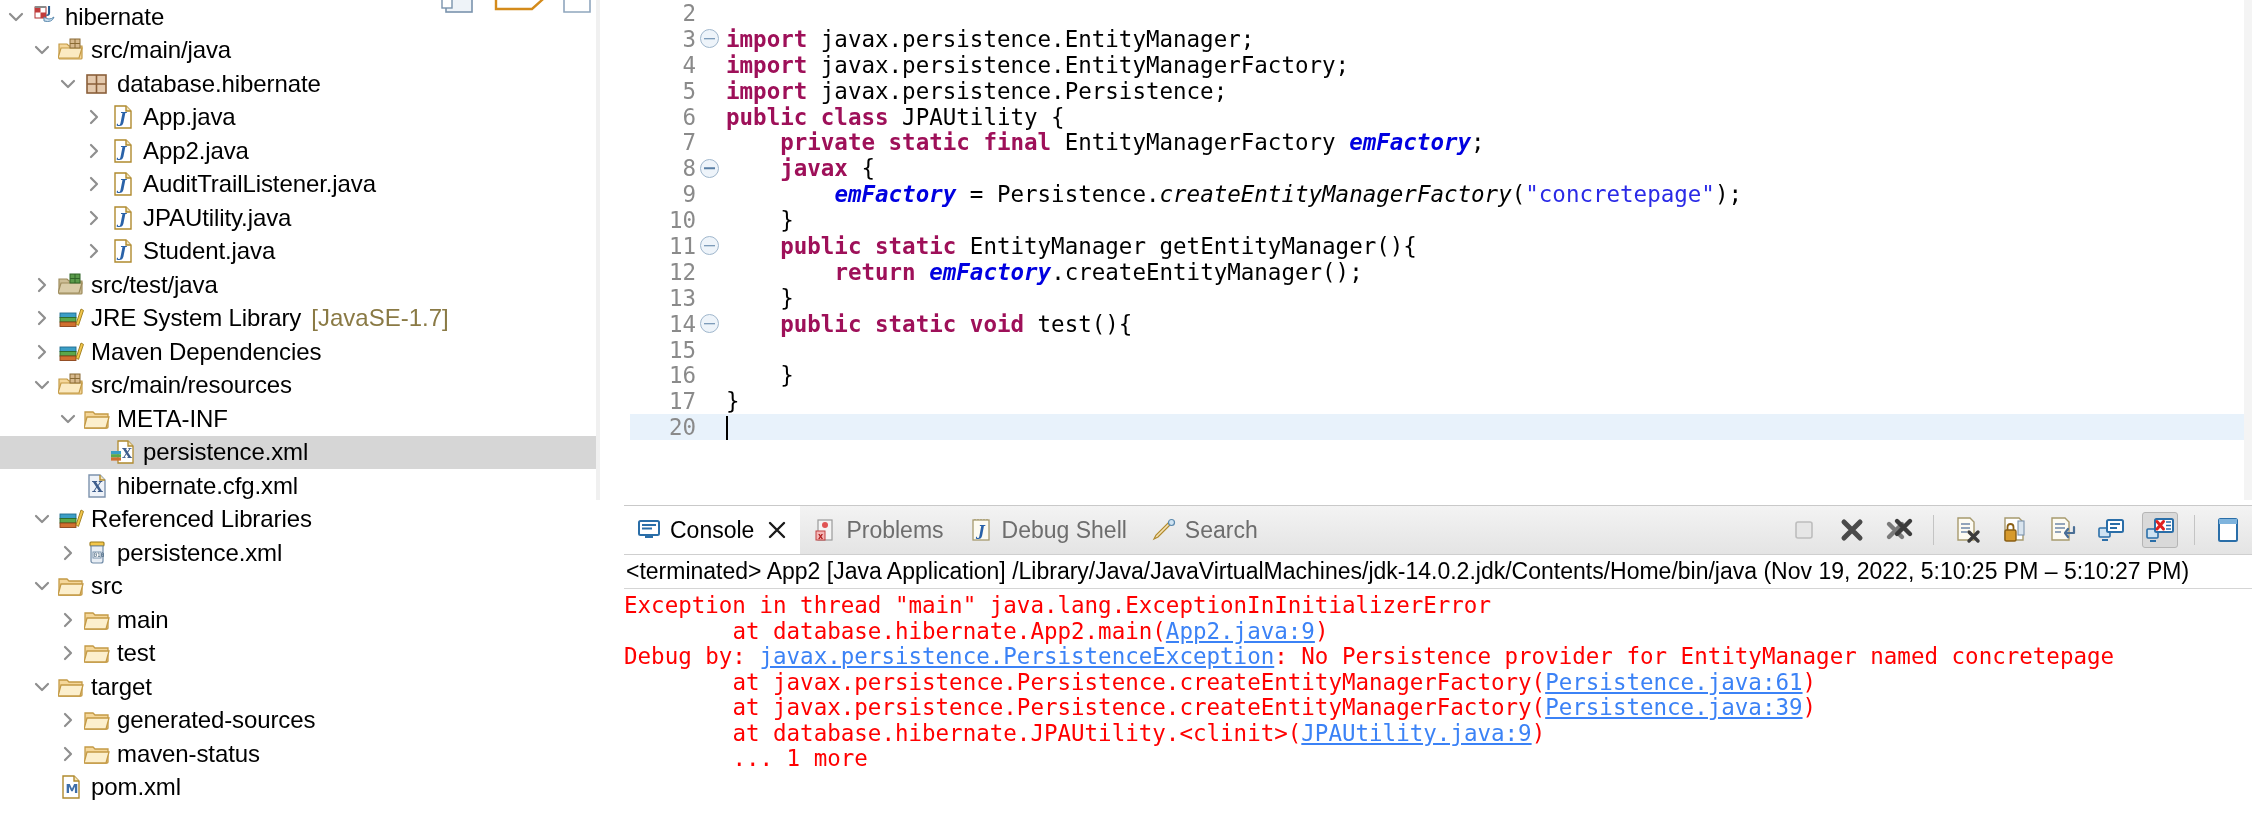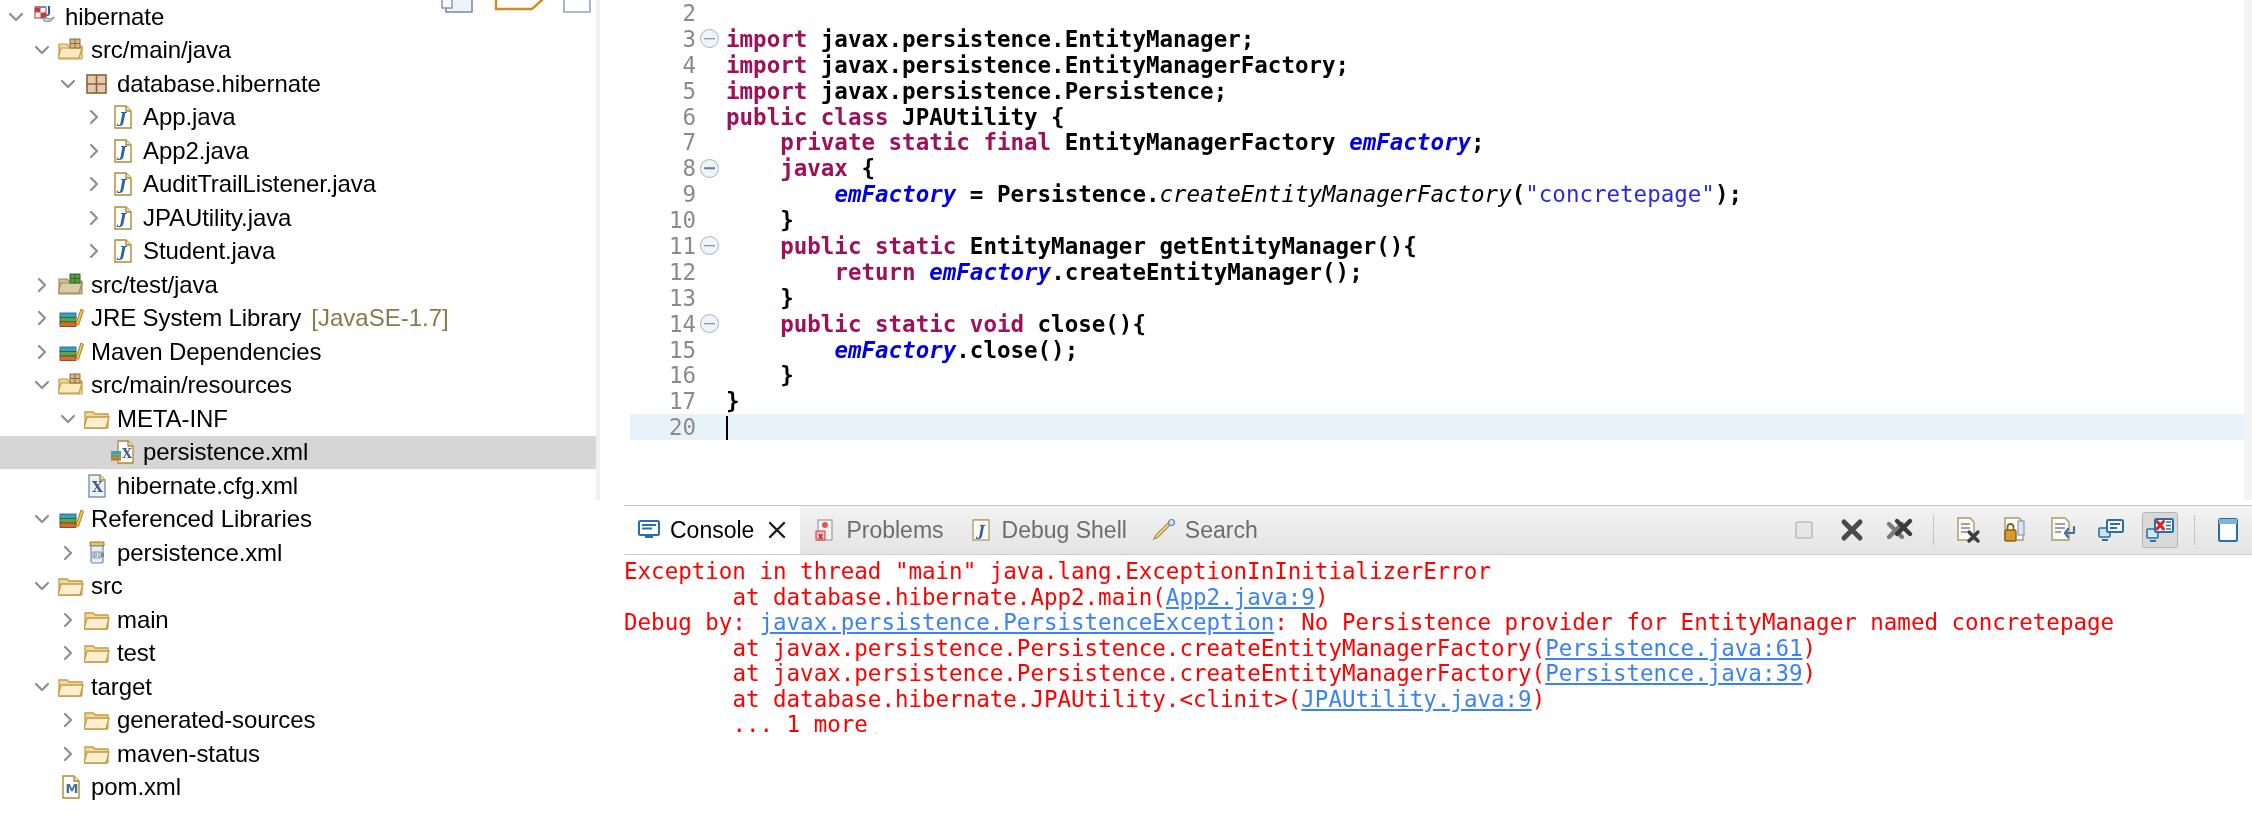--- a/index.html
+++ b/index.html
@@ -85,21 +85,21 @@
     background: #eef4fa;
     position: relative;
   }
   .fold .fmark::after {
     content: ""; position: absolute;
     left: 3px; right: 3px; top: 50%; height: 1.5px;
     background: #5a7fa5; transform: translateY(-50%);
   }
   .ctext { padding-left: 6px; }
   .kw  { color: #9e1059; font-weight: bold; }
-  .pl  { color: #000000; font-weight: bold; }
+  .pl  { color: #000000; }
   .fld { color: #0000e0; font-weight: bold; font-style: italic; }
   .mth { color: #000000; font-style: italic; }
   .str { color: #2a2ae6; }
   .caret {
     display: inline-block; width: 2px; height: 24px;
     background: #000; vertical-align: middle;
   }
 
   
   #vdiv {
@@ -605,22 +605,22 @@
           <div class="code-line"><span class="gutter">4</span><span class="fold"></span><span class="ctext"><span class="kw">import</span><span class="pl"> javax.persistence.EntityManagerFactory;</span></span></div>
           <div class="code-line"><span class="gutter">5</span><span class="fold"></span><span class="ctext"><span class="kw">import</span><span class="pl"> javax.persistence.Persistence;</span></span></div>
           <div class="code-line"><span class="gutter">6</span><span class="fold"></span><span class="ctext"><span class="kw">public class</span><span class="pl"> JPAUtility {</span></span></div>
           <div class="code-line"><span class="gutter">7</span><span class="fold"></span><span class="ctext"><span class="pl">    </span><span class="kw">private static final</span><span class="pl"> EntityManagerFactory </span><span class="fld">emFactory</span><span class="pl">;</span></span></div>
           <div class="code-line"><span class="gutter">8</span><span class="fold"><span class="fmark"></span></span><span class="ctext"><span class="pl">    </span><span class="kw">javax</span><span class="pl"> {</span></span></div>
           <div class="code-line"><span class="gutter">9</span><span class="fold"></span><span class="ctext"><span class="pl">        </span><span class="fld">emFactory</span><span class="pl"> = Persistence.</span><span class="mth">createEntityManagerFactory</span><span class="pl">(</span><span class="str">"concretepage"</span><span class="pl">);</span></span></div>
           <div class="code-line"><span class="gutter">10</span><span class="fold"></span><span class="ctext"><span class="pl">    }</span></span></div>
           <div class="code-line"><span class="gutter">11</span><span class="fold"><span class="fmark"></span></span><span class="ctext"><span class="pl">    </span><span class="kw">public static</span><span class="pl"> EntityManager getEntityManager(){</span></span></div>
           <div class="code-line"><span class="gutter">12</span><span class="fold"></span><span class="ctext"><span class="pl">        </span><span class="kw">return</span><span class="pl"> </span><span class="fld">emFactory</span><span class="pl">.createEntityManager();</span></span></div>
           <div class="code-line"><span class="gutter">13</span><span class="fold"></span><span class="ctext"><span class="pl">    }</span></span></div>
-          <div class="code-line"><span class="gutter">14</span><span class="fold"><span class="fmark"></span></span><span class="ctext"><span class="pl">    </span><span class="kw">public static void</span><span class="pl"> close(){</span></span></div>
-          <div class="code-line"><span class="gutter">15</span><span class="fold"></span><span class="ctext"><span class="pl">        </span><span class="fld">emFactory</span><span class="pl">.close();</span></span></div>
+          <div class="code-line"><span class="gutter">14</span><span class="fold"><span class="fmark"></span></span><span class="ctext"><span class="pl">    </span><span class="kw">public static void</span><span class="pl"> test(){</span></span></div>
+          <div class="code-line"><span class="gutter">15</span><span class="fold"></span></div>
           <div class="code-line"><span class="gutter">16</span><span class="fold"></span><span class="ctext"><span class="pl">    }</span></span></div>
           <div class="code-line"><span class="gutter">17</span><span class="fold"></span><span class="ctext"><span class="pl">}</span></span></div>
           <div class="code-line cursorline"><span class="gutter">20</span><span class="fold"></span><span class="ctext"><span class="caret"></span></span></div>
         </div>
     </div>
   </div>
   <div id="editor-vscroll-edge"></div>
 
   <div id="console-panel">
 
@@ -724,20 +724,21 @@
           <span class="tsep"></span>
           <span class="tool">
             <svg width="30" height="30" viewBox="0 0 30 30">
               <rect x="6" y="4" width="18" height="22" rx="1.5" fill="#ffffff" stroke="#2a6ea8" stroke-width="2"></rect>
               <rect x="6" y="4" width="18" height="5" fill="#7fb4dd"></rect>
             </svg>
           </span>
         </div>
     </div>
 
+    <div id="console-header">&lt;terminated&gt; App2 [Java Application] /Library/Java/JavaVirtualMachines/jdk-14.0.2.jdk/Contents/Home/bin/java  (Nov 19, 2022, 5:10:25 PM – 5:10:27 PM)</div>
 
     <div id="console-body">
       <div id="console-lines">
           <div class="cline"><span>Exception in thread "main" java.lang.ExceptionInInitializerError</span></div>
           <div class="cline"><span>	at database.hibernate.App2.main(</span><span class="clink">App2.java:9</span><span>)</span></div>
           <div class="cline"><span>Debug by: </span><span class="clink">javax.persistence.PersistenceException</span><span>: No Persistence provider for EntityManager named concretepage</span></div>
           <div class="cline"><span>	at javax.persistence.Persistence.createEntityManagerFactory(</span><span class="clink">Persistence.java:61</span><span>)</span></div>
           <div class="cline"><span>	at javax.persistence.Persistence.createEntityManagerFactory(</span><span class="clink">Persistence.java:39</span><span>)</span></div>
           <div class="cline"><span>	at database.hibernate.JPAUtility.&lt;clinit&gt;(</span><span class="clink">JPAUtility.java:9</span><span>)</span></div>
           <div class="cline"><span>	... 1 more</span></div>

